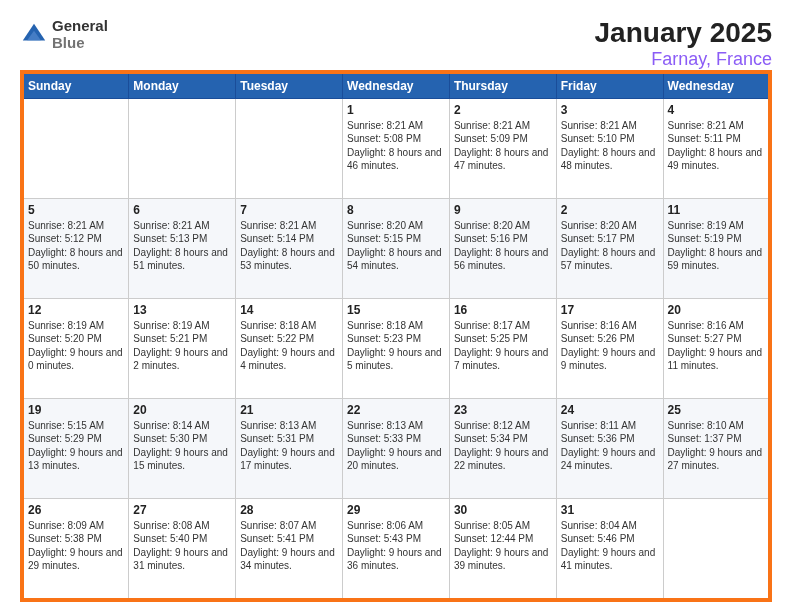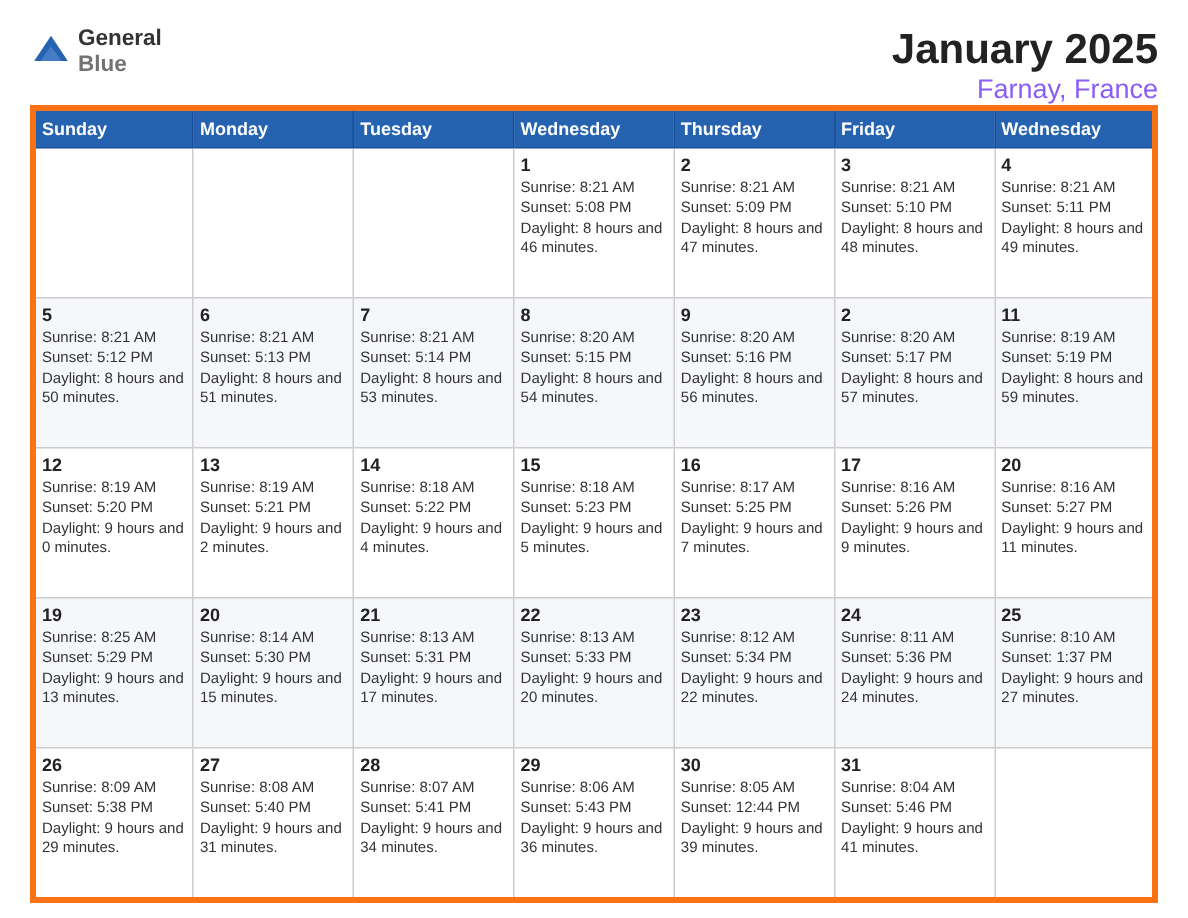--- a/index.html
+++ b/index.html
@@ -249,21 +249,21 @@
           <td>
             <span class="day-number">20</span>
             <div class="day-info">Sunrise: 8:16 AM
 Sunset: 5:27 PM
 Daylight: 9 hours and 11 minutes.</div>
           </td>
         </tr>
         <tr class="week-row-alt">
           <td>
             <span class="day-number">19</span>
-            <div class="day-info">Sunrise: 8:25 AM
+            <div class="day-info">Sunrise: 5:15 AM
 Sunset: 5:29 PM
 Daylight: 9 hours and 13 minutes.</div>
           </td>
           <td>
             <span class="day-number">20</span>
             <div class="day-info">Sunrise: 8:14 AM
 Sunset: 5:30 PM
 Daylight: 9 hours and 15 minutes.</div>
           </td>
           <td>

